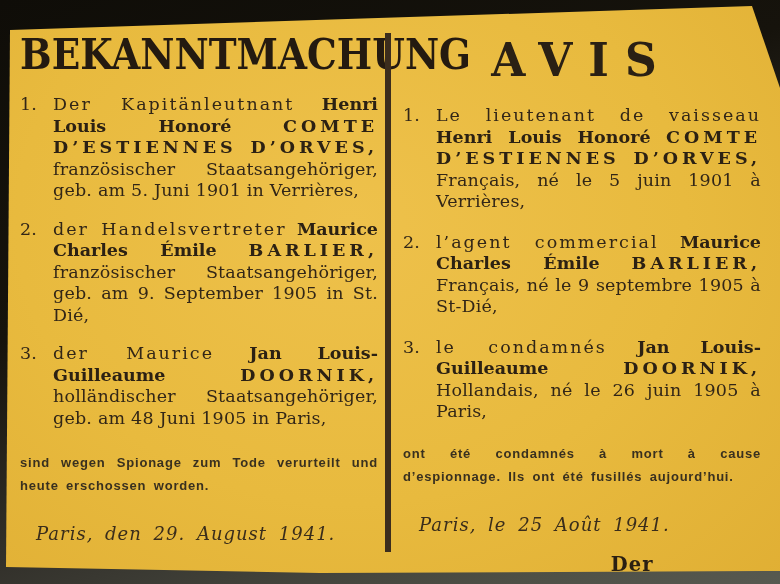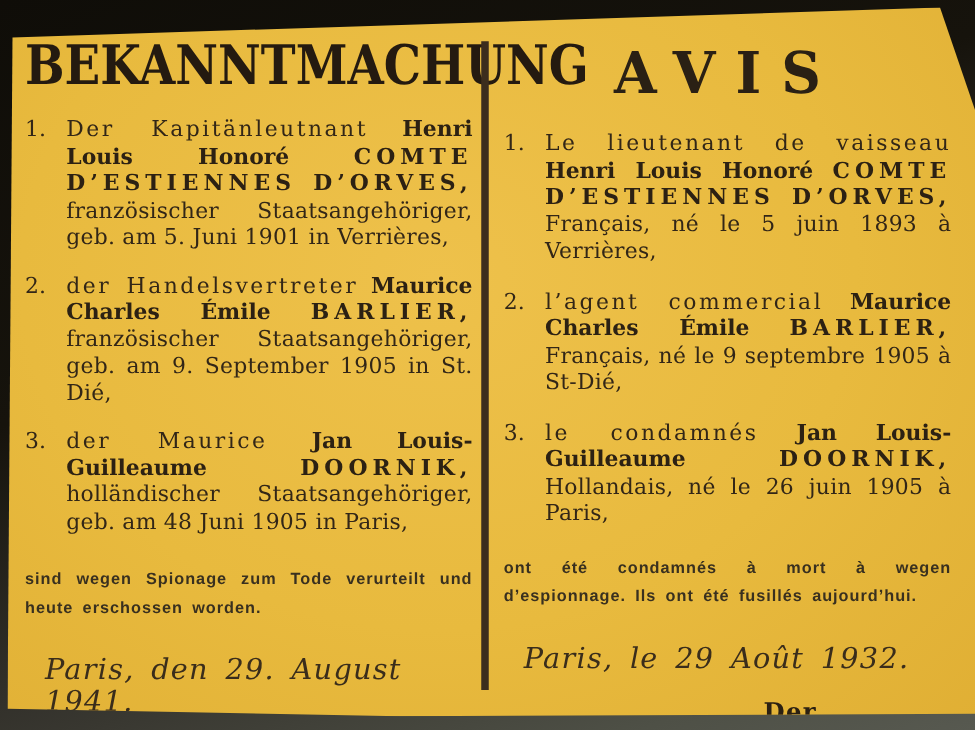--- a/index.html
+++ b/index.html
@@ -80,21 +80,21 @@
     font-size: 13px;
     line-height: 23px;
     letter-spacing: 0.8px;
     word-spacing: 3px;
     color: #39301f;
     text-align: justify;
     margin: 22px 0 0 0;
   }
   .date {
     font-style: italic;
-    font-size: 23px;
+    font-size: 18px;
     letter-spacing: 1px;
     word-spacing: 5px;
     color: #3a2d1b;
     margin: 26px 0 0 16px;
   }
   .signature {
     font-family: "DejaVu Serif", serif;
     font-weight: bold;
     font-size: 19.5px;
     line-height: 23px;
@@ -146,41 +146,41 @@
     </div>
 
     <div class="col col-right">
       <h1 class="title-fr">AVIS</h1>
 
       <div class="item">
         <span class="num">1.</span>
         <span class="lead">Le lieutenant de vaisseau</span>
         <span class="name">Henri Louis Honoré</span>
         <span class="name caps">COMTE D’ESTIENNES D’ORVES,</span>
-        <span class="rest">Français, né le 5 juin 1893 à Verrières,</span>
+        <span class="rest">Français, né le 5 juin 1901 à Verrières,</span>
       </div>
 
       <div class="item">
         <span class="num">2.</span>
         <span class="lead">l’agent commercial</span>
         <span class="name">Maurice Charles Émile</span>
         <span class="name caps">BARLIER,</span>
         <span class="rest">Français, né le 9 septembre 1905 à St-Dié,</span>
       </div>
 
       <div class="item">
         <span class="num">3.</span>
         <span class="lead">le condamnés</span>
         <span class="name">Jan Louis-Guilleaume</span>
         <span class="name caps">DOORNIK,</span>
         <span class="rest">Hollandais, né le 26 juin 1905 à Paris,</span>
       </div>
 
-      <p class="closing">ont été condamnés à mort à wegen d’espionnage. Ils ont été fusillés aujourd’hui.</p>
-      <p class="date">Paris, le 29 Août 1932.</p>
+      <p class="closing">ont été condamnés à mort à cause d’espionnage. Ils ont été fusillés aujourd’hui.</p>
+      <p class="date">Paris, le 25 Août 1941.</p>
       <div class="signature">
         <div>Der Militärbefehlshaber</div>
 
       </div>
     </div>
 
     <div class="divider"></div>
   </div>
 </div>
 

